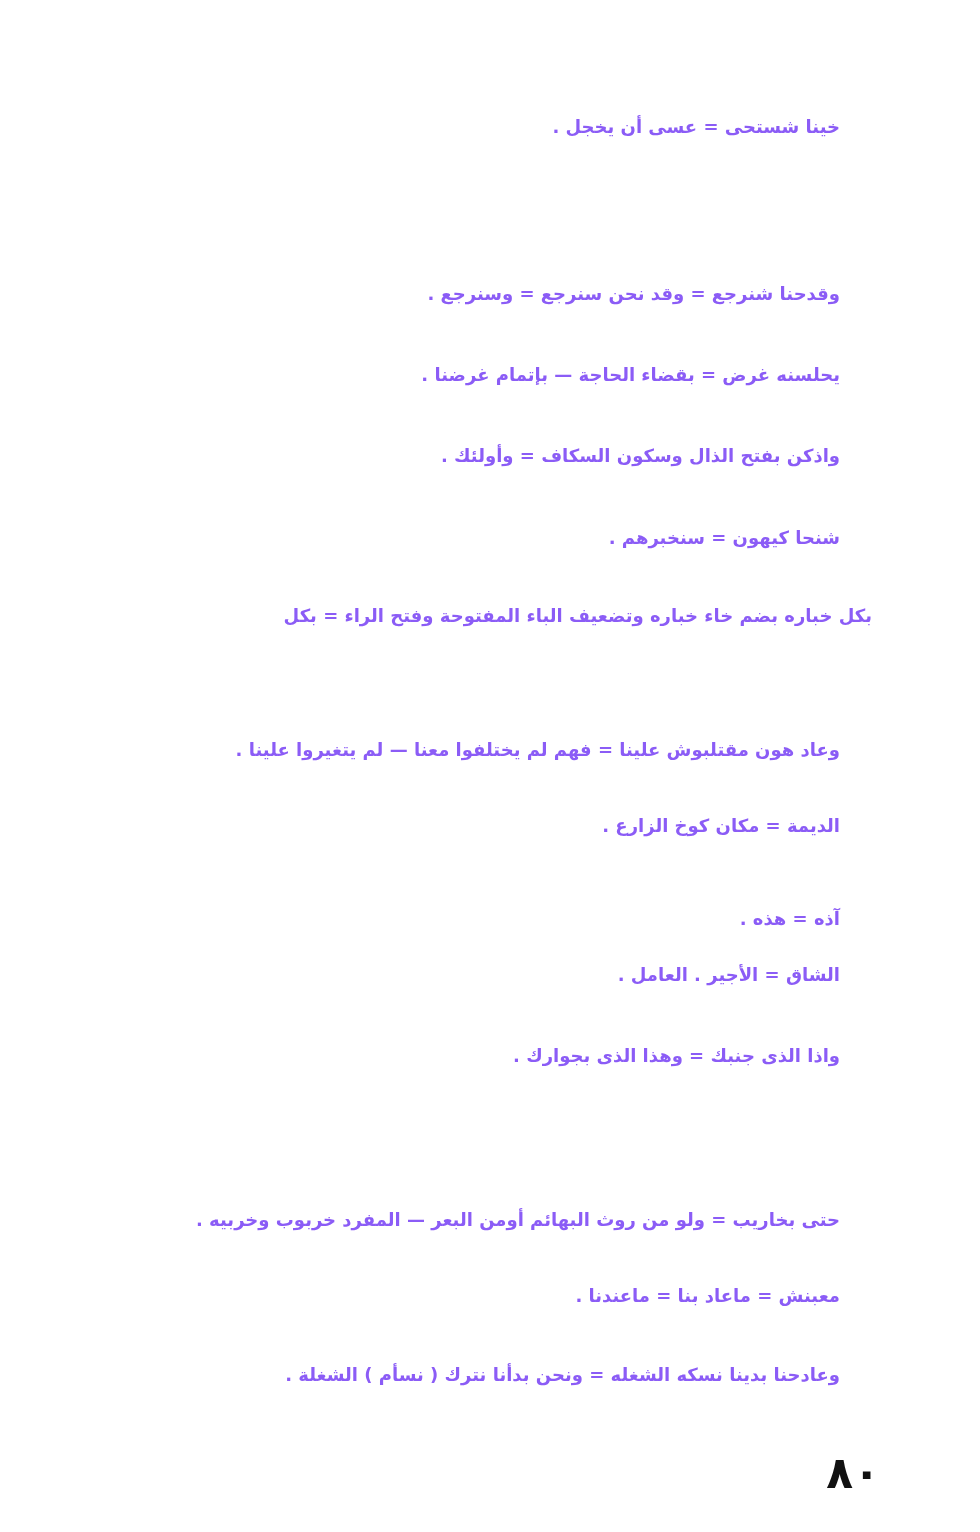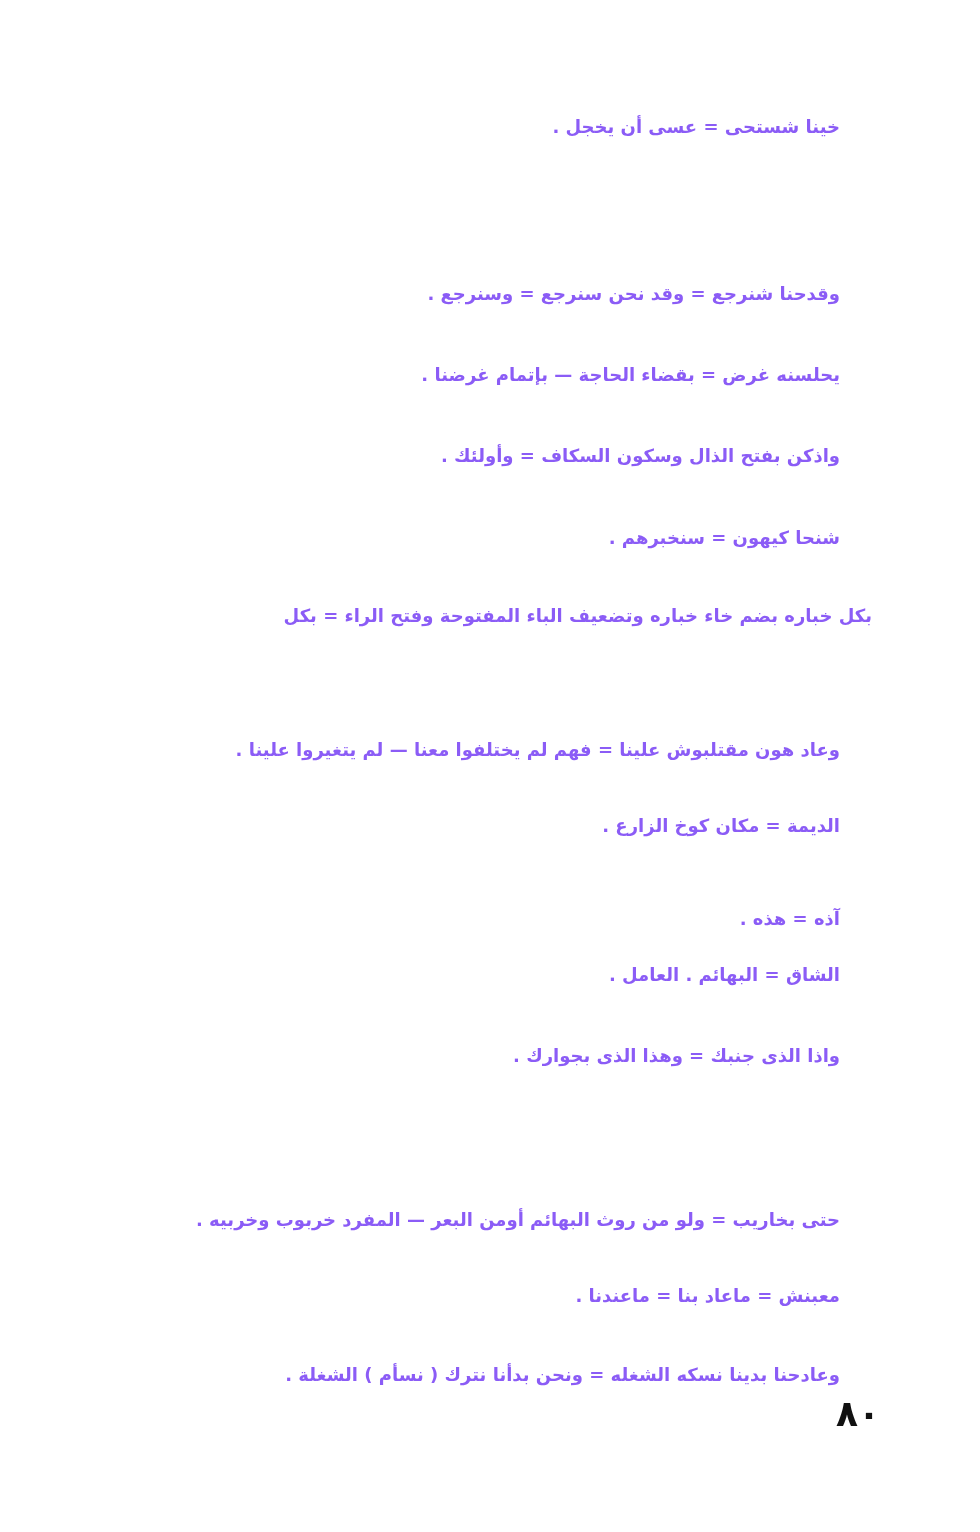--- a/index.html
+++ b/index.html
@@ -31,44 +31,44 @@
       font-weight: bold;
       font-size: 18px;
       line-height: 40px;
       white-space: nowrap;
       color: #8b5cf6;
     }
     .entry { right: 140px; }
     .page-number {
       position: absolute;
       right: 100px;
-      top: 1392px;
+      top: 1451px;
       direction: rtl;
       font-family: "DejaVu Sans", sans-serif;
       font-weight: bold;
-      font-size: 36px;
+      font-size: 44px;
       line-height: 44px;
       color: #111111;
     }
   </style>
 </head>
 <body>
 
 <div class="page">
 
   <div class="line entry" style="top:107px;">خينا شستحى = عسى أن يخجل .</div>
   <div class="line entry" style="top:274px;">وقدحنا شنرجع = وقد نحن سنرجع = وسنرجع .</div>
   <div class="line entry" style="top:355px;">يحلسنه غرض = بقضاء الحاجة — بإتمام غرضنا .</div>
   <div class="line entry" style="top:436px;">واذكن بفتح الذال وسكون السكاف = وأولئك .</div>
   <div class="line entry" style="top:518px;">شنحا كيهون = سنخبرهم .</div>
   <div class="line entry" style="top:596px; right:108px;">بكل خباره بضم خاء خباره وتضعيف الباء المفتوحة وفتح الراء = بكل</div>
   <div class="line entry" style="top:730px;">وعاد هون مقتلبوش علينا = فهم لم يختلفوا معنا — لم يتغيروا علينا .</div>
   <div class="line entry" style="top:806px;">الديمة = مكان كوخ الزارع .</div>
   <div class="line entry" style="top:877px;margin-top:22px;">آذه = هذه .</div>
-  <div class="line entry" style="top:955px;">الشاق = البهائم . العامل .</div>
+  <div class="line entry" style="top:955px;">الشاق = الأجير . العامل .</div>
   <div class="line entry" style="top:1036px;">واذا الذى جنبك = وهذا الذى بجوارك .</div>
   <div class="line entry" style="top:1200px;">حتى بخاريب = ولو من روث البهائم أومن البعر — المفرد خربوب وخربيه .</div>
   <div class="line entry" style="top:1276px;">معبنش = ماعاد بنا = ماعندنا .</div>
   <div class="line entry" style="top:1355px;">وعادحنا بدينا نسكه الشغله = ونحن بدأنا نترك ( نسأم ) الشغلة .</div>
 
   <div class="page-number">٨٠</div>
 
 </div>
 
 </body></html>

